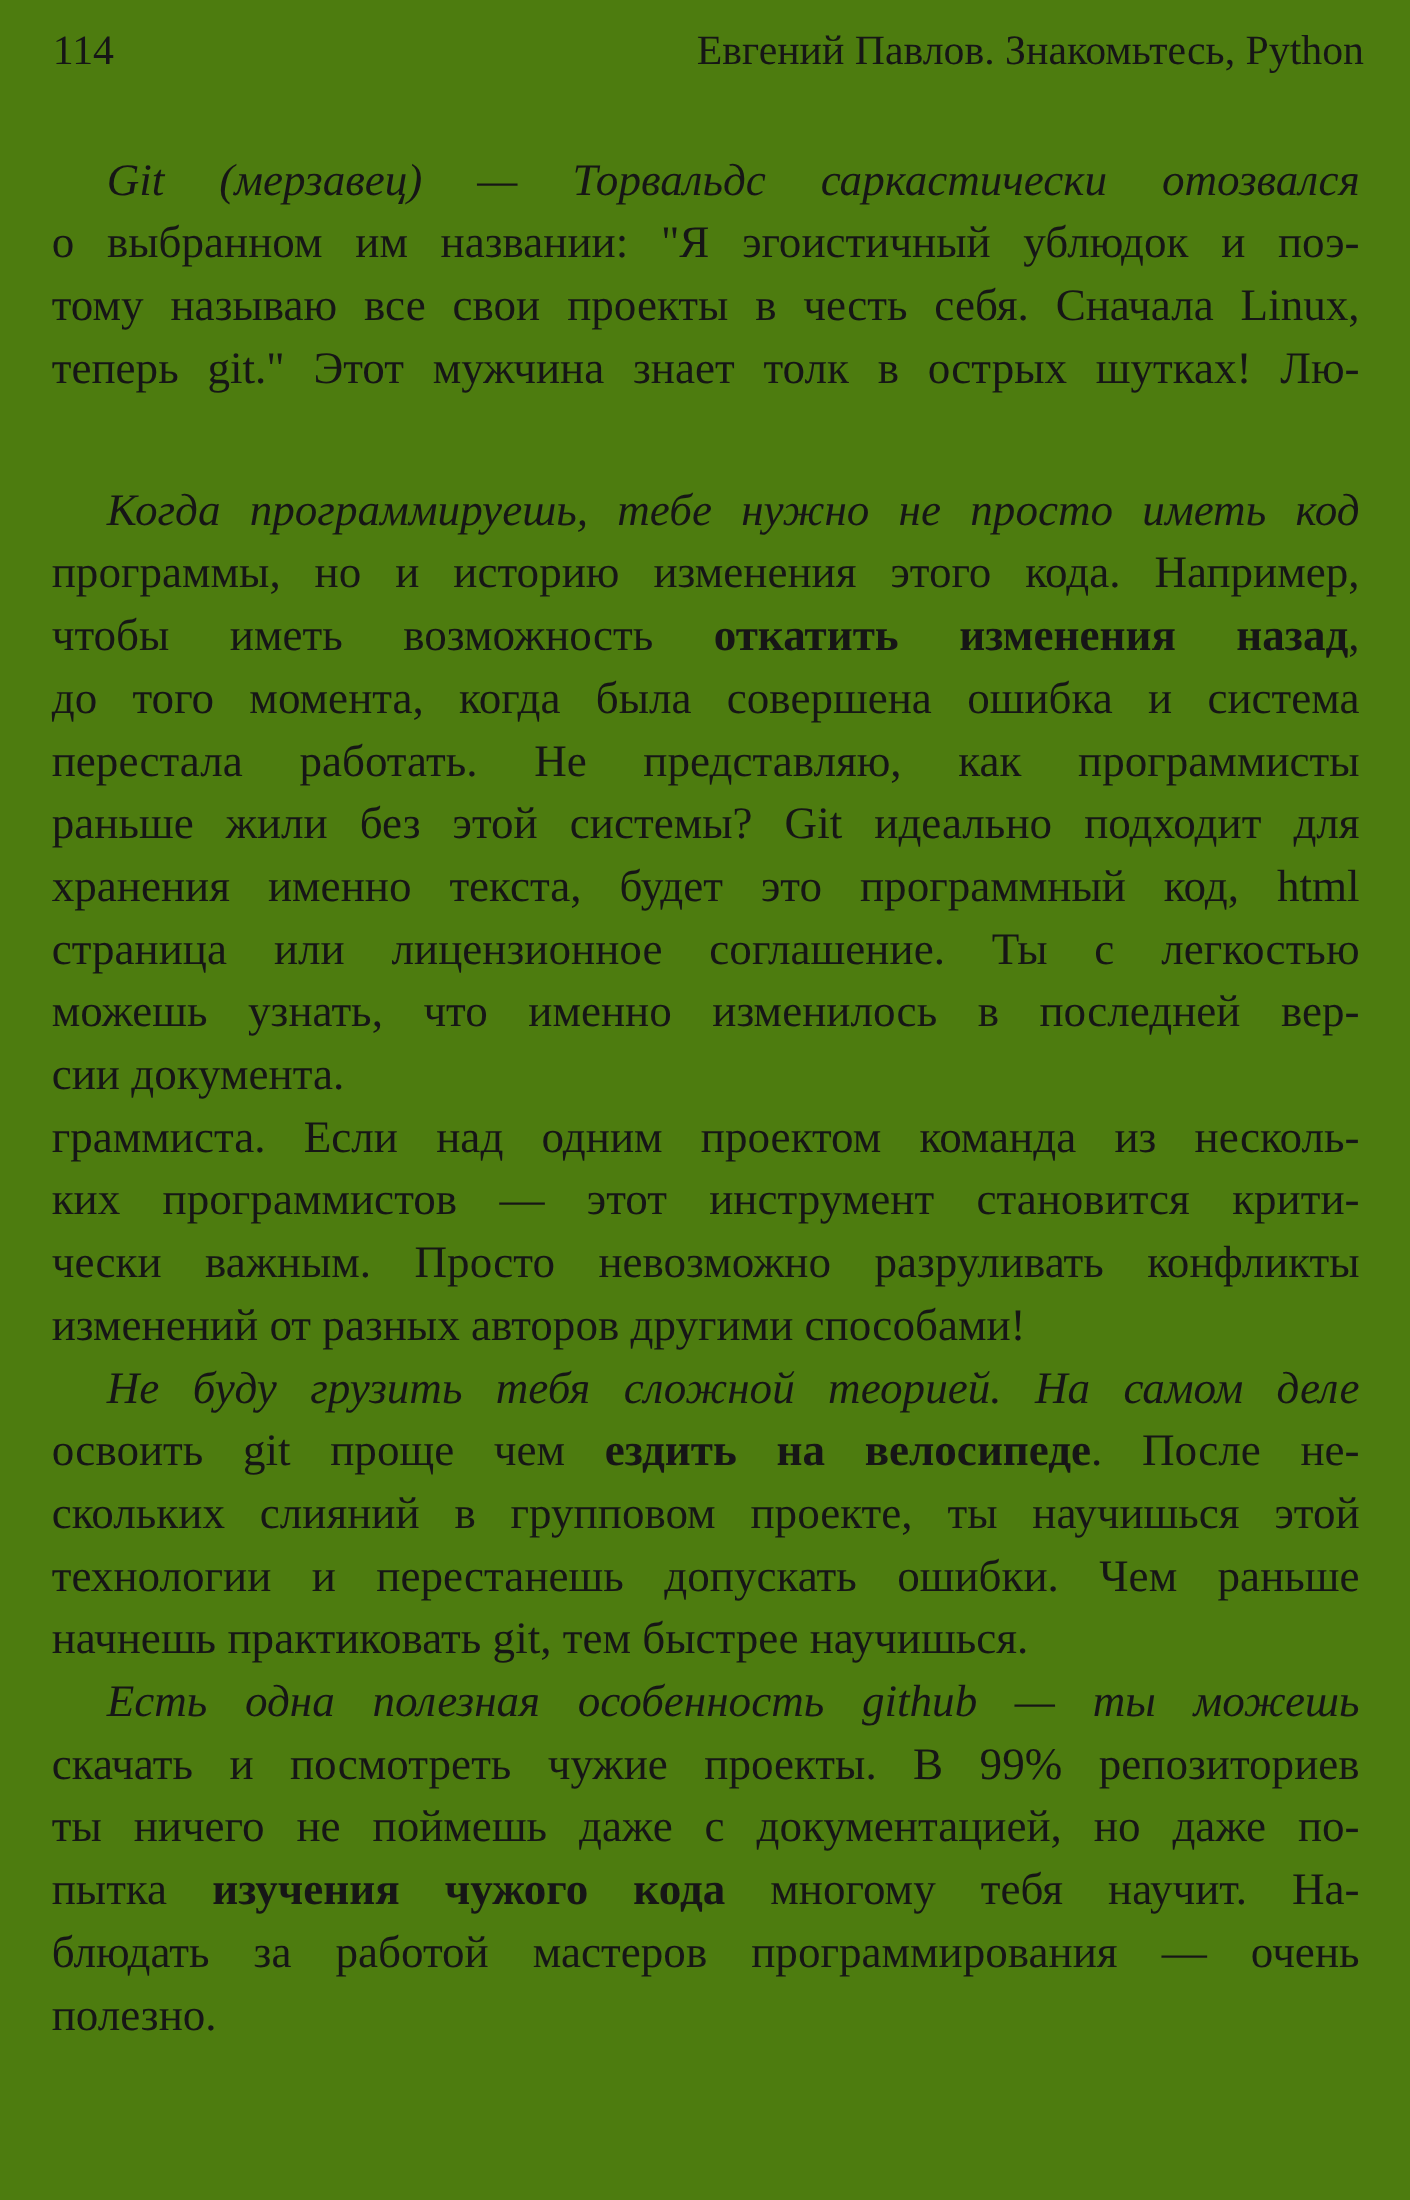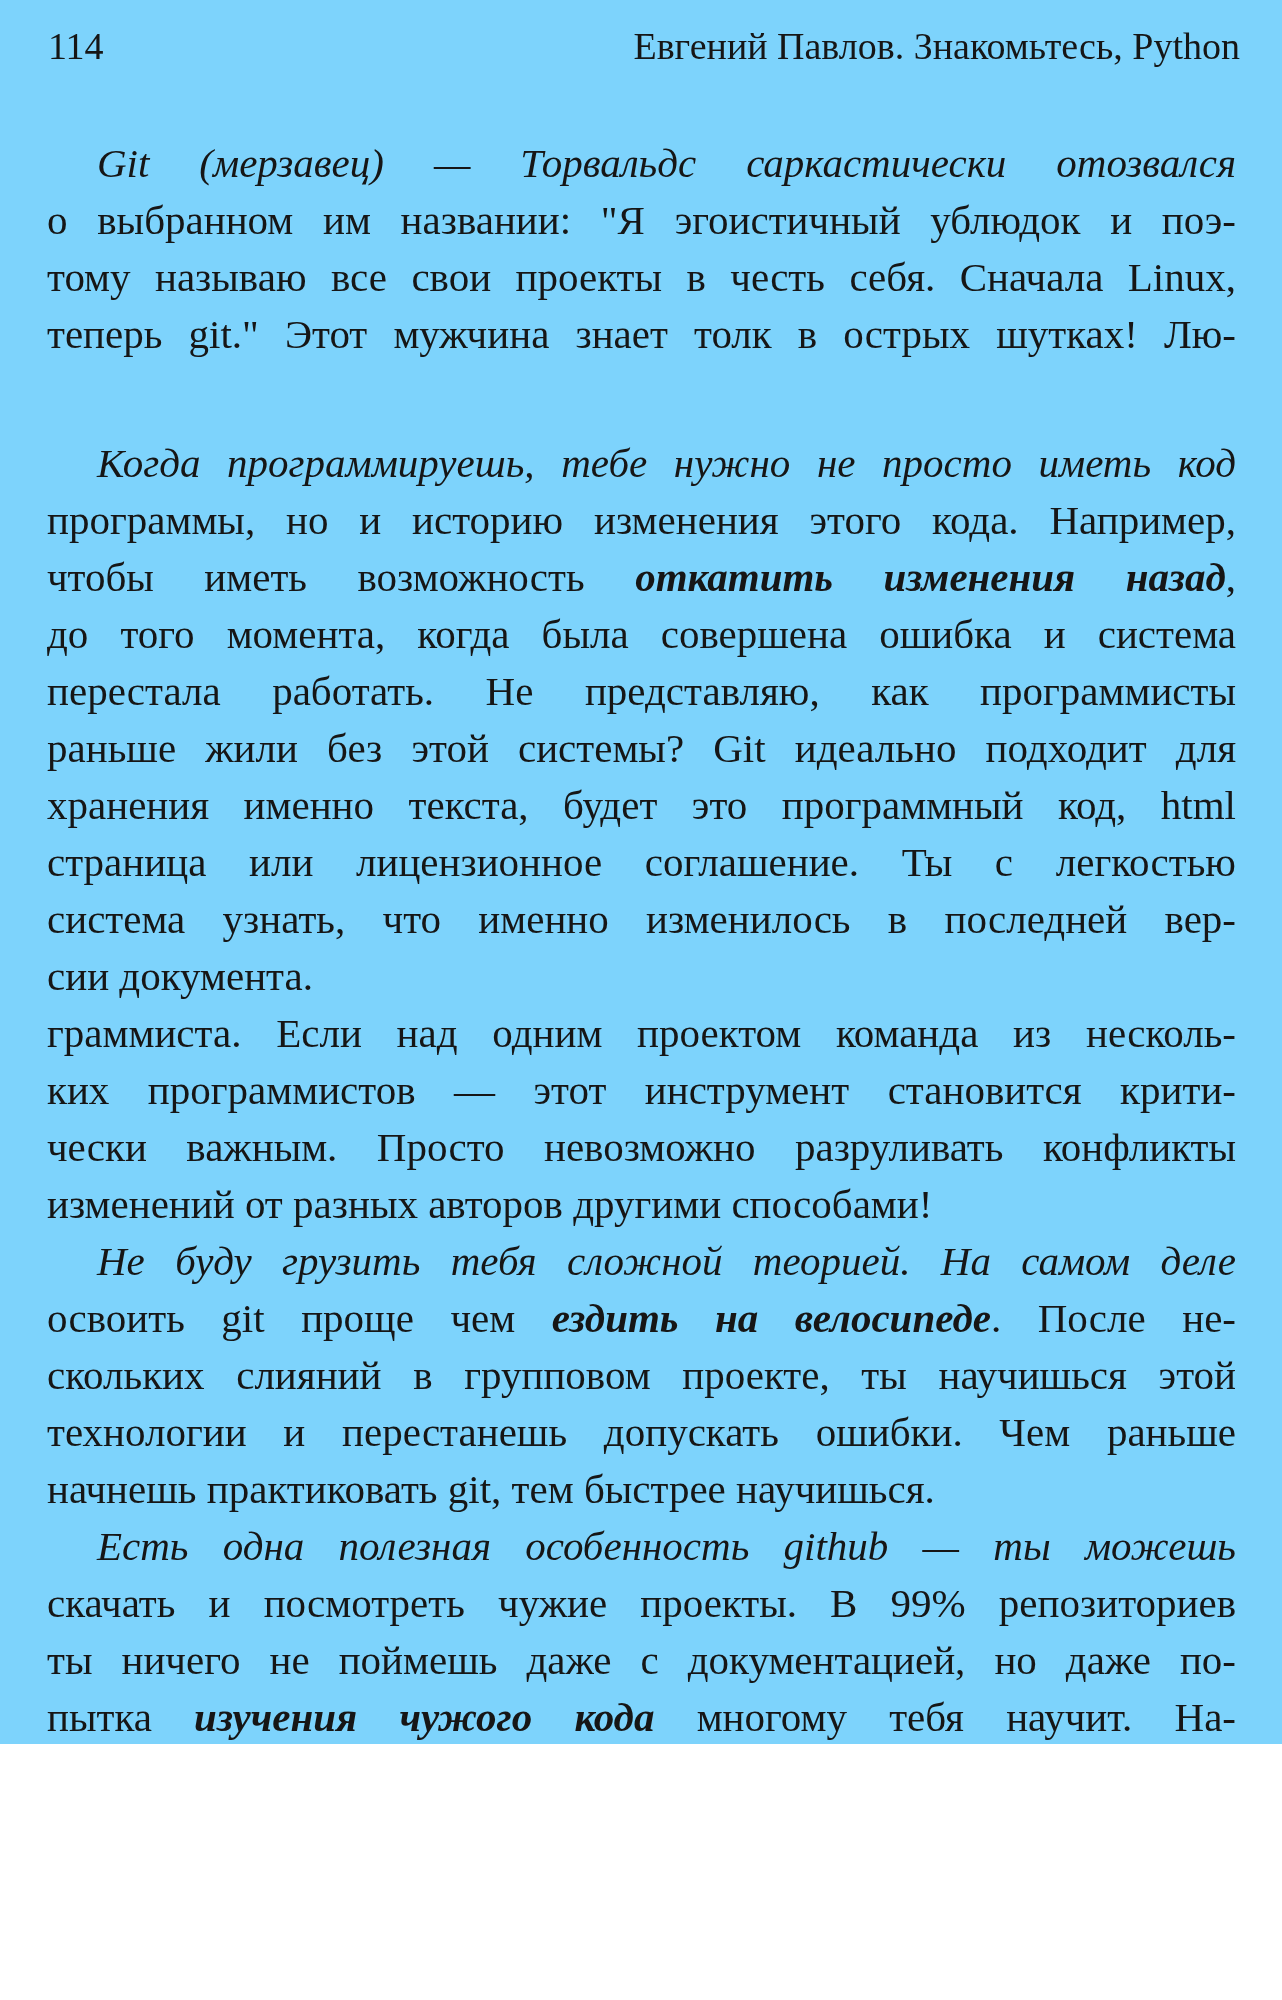--- a/index.html
+++ b/index.html
@@ -1,20 +1,20 @@
 <!DOCTYPE html>
 <html><head>
 <meta charset="utf-8">
 <style>
   html, body { margin: 0; padding: 0; }
   .page {
     position: relative;
     width: 1282px;
-    height: 1744px;
-    background: #7dd3fc;
+    height: 2000px;
+    background: #4d7c0f;
     font-family: "Liberation Serif", serif;
     color: #161616;
     overflow: hidden;
   }
   .page-header {
     position: absolute;
     top: 26px;
     left: 48px;
     right: 42px;
     display: flex;
@@ -36,21 +36,21 @@
   .paragraph.gap-before { margin-top: 72px; }
   .line {
     height: 57px;
     line-height: 57px;
     text-align: justify;
     text-align-last: justify;
     white-space: normal;
   }
   .line.first { text-indent: 50px; font-style: italic; }
   .line.last { text-align-last: left; }
-  .line b { font-weight: bold; font-style: italic; }
+  .line b { font-weight: bold; }
 </style>
 </head>
 <body>
 
 <div class="page">
 
   <div class="page-header">
     <span class="page-number">114</span>
     <span class="running-title">Евгений Павлов. Знакомьтесь, Python</span>
   </div>
@@ -66,21 +66,21 @@
 
     <div class="paragraph gap-before">
       <div class="line first">Когда программируешь, тебе нужно не просто иметь код</div>
       <div class="line">программы, но и историю изменения этого кода. Например,</div>
       <div class="line"><span>чтобы иметь возможность </span><b>откатить изменения назад</b><span>,</span></div>
       <div class="line">до того момента, когда была совершена ошибка и система</div>
       <div class="line">перестала работать. Не представляю, как программисты</div>
       <div class="line">раньше жили без этой системы? Git идеально подходит для</div>
       <div class="line">хранения именно текста, будет это программный код, html</div>
       <div class="line">страница или лицензионное соглашение. Ты с легкостью</div>
-      <div class="line">система узнать, что именно изменилось в последней вер-</div>
+      <div class="line">можешь узнать, что именно изменилось в последней вер-</div>
       <div class="line last">сии документа.</div>
     </div>
 
     <div class="paragraph">
       <div class="line">граммиста. Если над одним проектом команда из несколь-</div>
       <div class="line">ких программистов — этот инструмент становится крити-</div>
       <div class="line">чески важным. Просто невозможно разруливать конфликты</div>
       <div class="line last">изменений от разных авторов другими способами!</div>
     </div>
 

